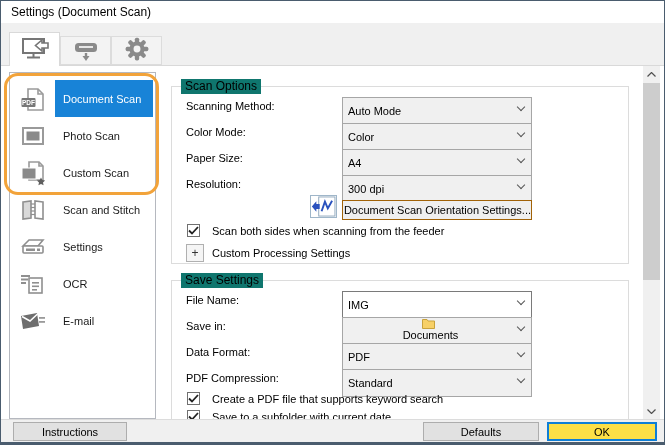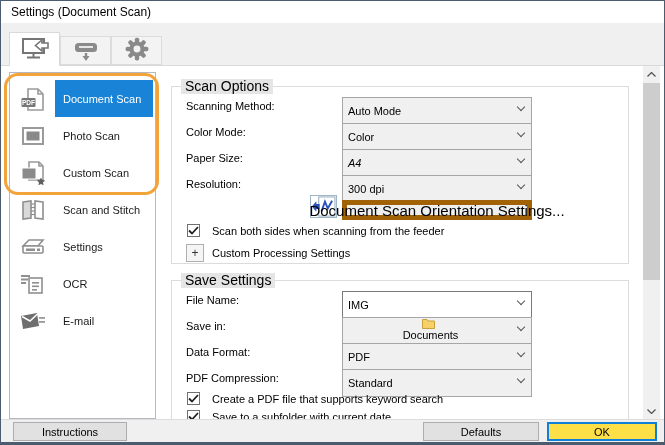--- a/index.html
+++ b/index.html
@@ -47,39 +47,39 @@
   
   .orange-box {
     position:absolute; left:3px; top:7px; width:155px; height:122px;
     border:3px solid #f2a33a; border-radius:14px; z-index:7; pointer-events:none;
   }
 
   
   .gb { position:absolute; border:1px solid #dcdcdc; background:#fff; }
   .gb1 { left:170px; top:20px; width:458px; height:178px; }
   .gb2 { left:170px; top:214px; width:458px; height:170px; }
-  .gbt { position:absolute; top:-8px; left:9px; background:#e5e5e5; padding:0 4px;
-         font-size:14px; line-height:15px; color:#000; }
+  .gbt { position:absolute; top:-8px; left:9px; background:#0f766e; padding:0 4px;
+         font-size:12px; line-height:15px; color:#000; }
 
   .flabel { position:absolute; left:14px; font-size:11px; color:#000; white-space:nowrap; }
 
   .combo {
     position:absolute; left:170px; width:190px; height:28px;
     background:#f0f0f0; border:1px solid #a6a6a6;
     display:flex; align-items:center; padding:0 18px 0 5px;
     font-size:11px; color:#000; white-space:nowrap; overflow:hidden;
   }
   .combo.editable { background:#fff; border-color:#7a7a7a; }
   .chev { position:absolute; right:7px; top:6px; width:6px; height:6px;
           border-right:1px solid #555; border-bottom:1px solid #555; transform:rotate(45deg); }
   .combo .ficon { margin-right:5px; display:inline-flex; flex:none; }
 
   .push-btn {
-    position:absolute; background:#efefef; border:5px solid #a16207;
-    font-size:15px; color:#000; display:flex; align-items:center; justify-content:center;
+    position:absolute; background:#efefef; border:1px solid #a16207;
+    font-size:11px; color:#000; display:flex; align-items:center; justify-content:flex-end;
     white-space:nowrap; cursor:default;
   }
   .orient-icon-btn { position:absolute; left:138px; top:108px; width:27px; height:23px;
     background:#fff; border:1px solid #9fb6c9; display:flex; align-items:center; justify-content:center; }
 
   .cbrow { position:absolute; display:flex; align-items:center; }
   .cbbox { width:13px; height:13px; background:#fff; border:1px solid #707070; flex:none;
            display:flex; align-items:center; justify-content:center; }
   .cblabel { font-size:11px; margin-left:12px; white-space:nowrap; color:#000; }
 
@@ -254,21 +254,21 @@
         <i class="chev"></i>
       </div>
 
       <span class="flabel" style="top:39px;">Color Mode:</span>
       <div class="combo" style="top:36px;">
         <span>Color</span>
         <i class="chev"></i>
       </div>
 
       <span class="flabel" style="top:65px;">Paper Size:</span>
-      <div class="combo" style="top:62px;font-style:italic;">
+      <div class="combo" style="top:62px;">
         <span>A4</span>
         <i class="chev"></i>
       </div>
 
       <span class="flabel" style="top:91px;">Resolution:</span>
       <div class="combo" style="top:88px;">
         <span>300 dpi</span>
         <i class="chev"></i>
       </div>
 

